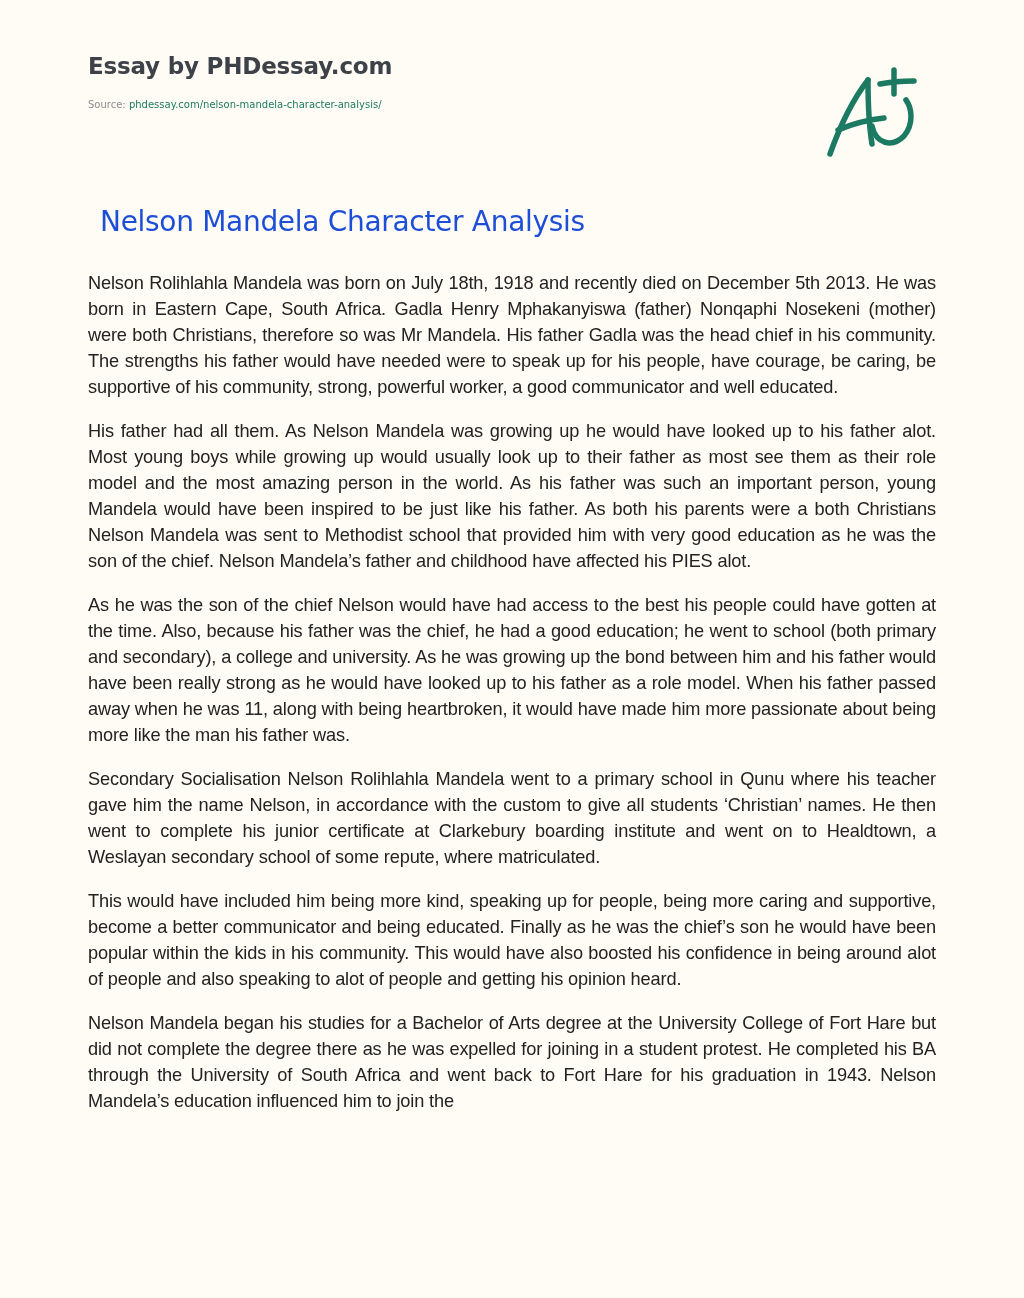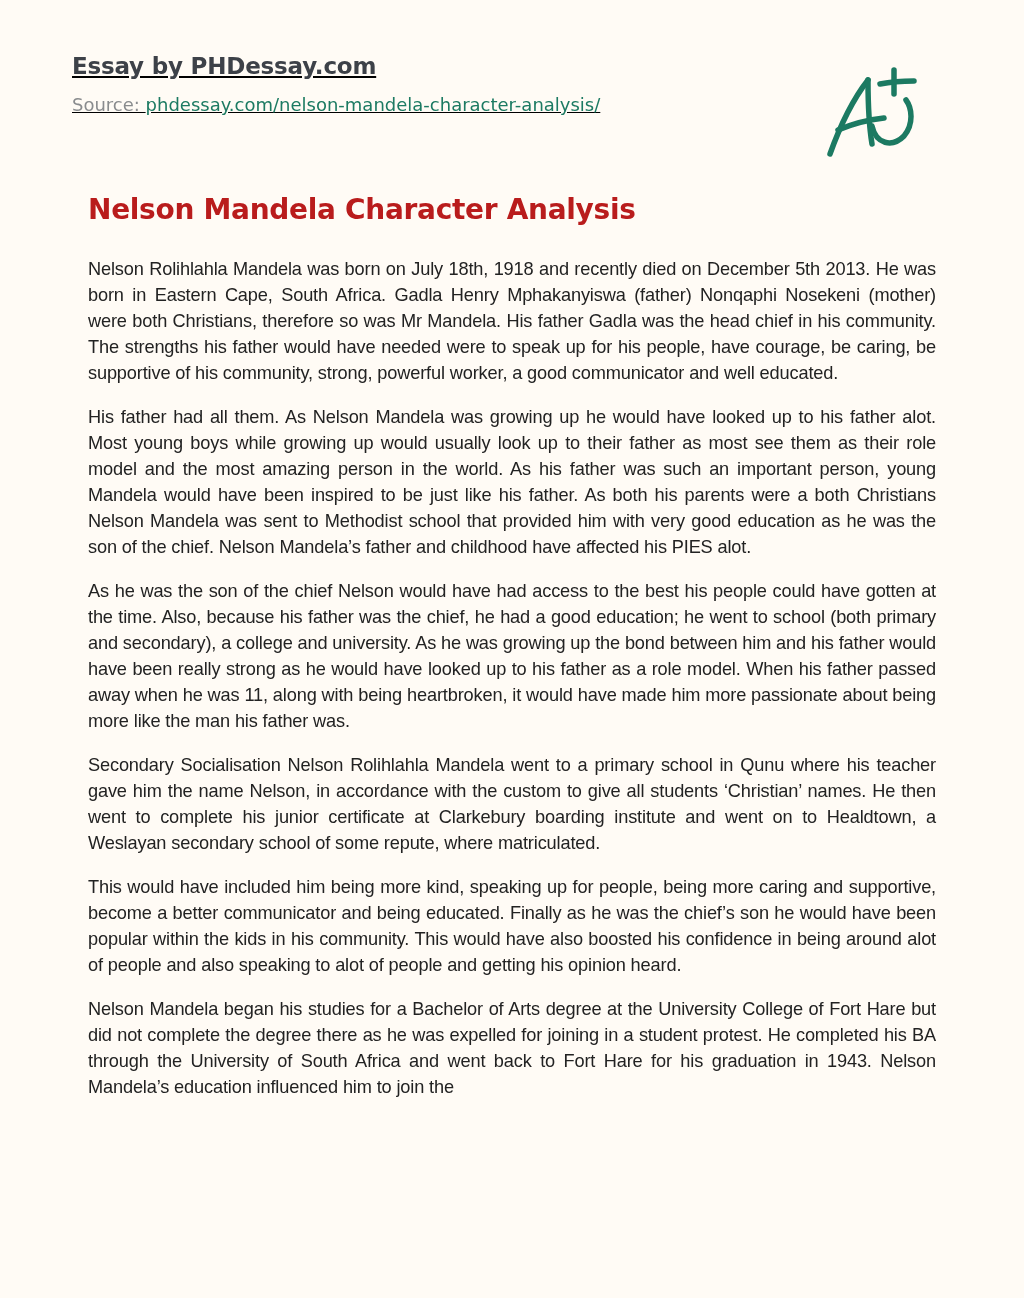--- a/index.html
+++ b/index.html
@@ -6,66 +6,65 @@
     body {
       width: 1024px;
       height: 1298px;
       overflow: hidden;
       background: #fffbf5;
       font-family: "DejaVu Sans", sans-serif;
       position: relative;
     }
     .header {
       position: absolute;
-      left: 72px;
+      left: 88px;
       top: 50px;
       width: 860px;
-      text-decoration: underline;
     }
     .brand {
       font-family: "DejaVu Sans", sans-serif;
       font-weight: bold;
       font-size: 23px;
       color: #3d4148;
       letter-spacing: -0.2px;
       margin: 0;
       line-height: 32px;
     }
     .source {
       margin-top: 14px;
-      font-size: 18px;
+      font-size: 10px;
       color: #8a8c8e;
       line-height: 18px;
     }
     .source a {
       color: #1c7a62;
       text-decoration: none;
     }
     .logo {
       position: absolute;
       left: 822px;
       top: 64px;
       width: 108px;
       height: 96px;
     }
     .title {
       position: absolute;
       left: 88px;
       top: 191px;
-      margin: 0;
+      margin: 12px;
       font-size: 28px;
-      font-weight: bold;
-      color: #b91c1c;
+      font-weight: normal;
+      color: #1d4ed8;
       letter-spacing: -0.3px;
       line-height: 38px;
     }
     .content {
       position: absolute;
       left: 88px;
-      top: 256px;
+      top: 270px;
       width: 848px;
     }
     .content p {
       margin: 0 0 18px 0;
       font-family: "Liberation Sans", sans-serif;
       font-size: 18.2px;
       line-height: 26px;
       color: #222222;
       text-align: justify;
       letter-spacing: -0.15px;

